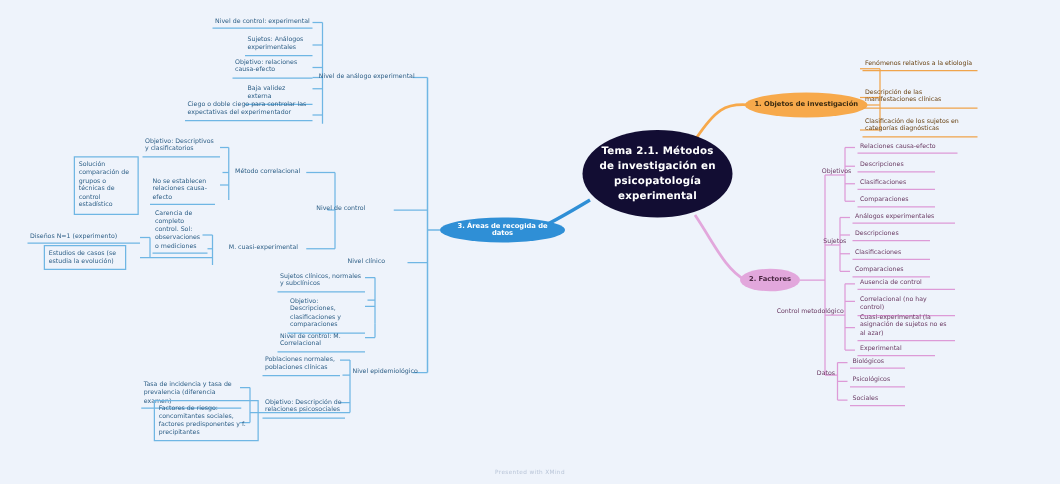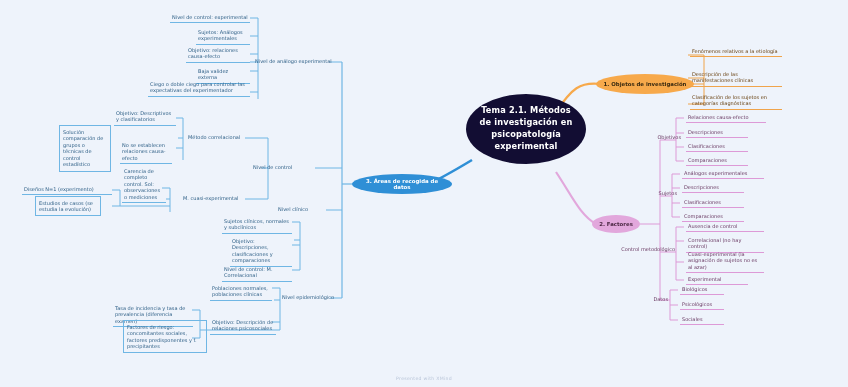--- a/index.html
+++ b/index.html
@@ -150,21 +150,21 @@
     <path d="M280,288 L280,330" stroke="#6fb6e4" stroke-width="1" fill="none"></path>
     <path d="M280,300 L274,300" stroke="#6fb6e4" stroke-width="1" fill="none"></path>
     <path d="M280,288 L272,288" stroke="#6fb6e4" stroke-width="1" fill="none"></path>
     <path d="M280,322 L272,322" stroke="#6fb6e4" stroke-width="1" fill="none"></path>
     <path d="M280,330 L200,330" stroke="#6fb6e4" stroke-width="1" fill="none"></path>
     <path d="M200,310 L200,338" stroke="#6fb6e4" stroke-width="1" fill="none"></path>
     <path d="M200,310 L192,310" stroke="#6fb6e4" stroke-width="1" fill="none"></path>
     <path d="M200,338 L192,338" stroke="#6fb6e4" stroke-width="1" fill="none"></path>
   </svg>
 
-  <div class="node central" style="left:466px;top:94px;width:120px;height:70px;">
+  <div class="node central" style="left:466px;top:104px;width:120px;height:70px;">
     <span>Tema 2.1. Métodos de investigación en psicopatología experimental</span>
   </div>
 
   <div class="node ellipse ell-orange" style="left:596px;top:74px;width:98px;height:20px;">
     <span>1. Objetos de investigación</span>
   </div>
 
   <div class="node leaf o" style="left:690px;top:46px;width:92px;">
     <span>Fenómenos relativos a la etiología</span>
   </div>

